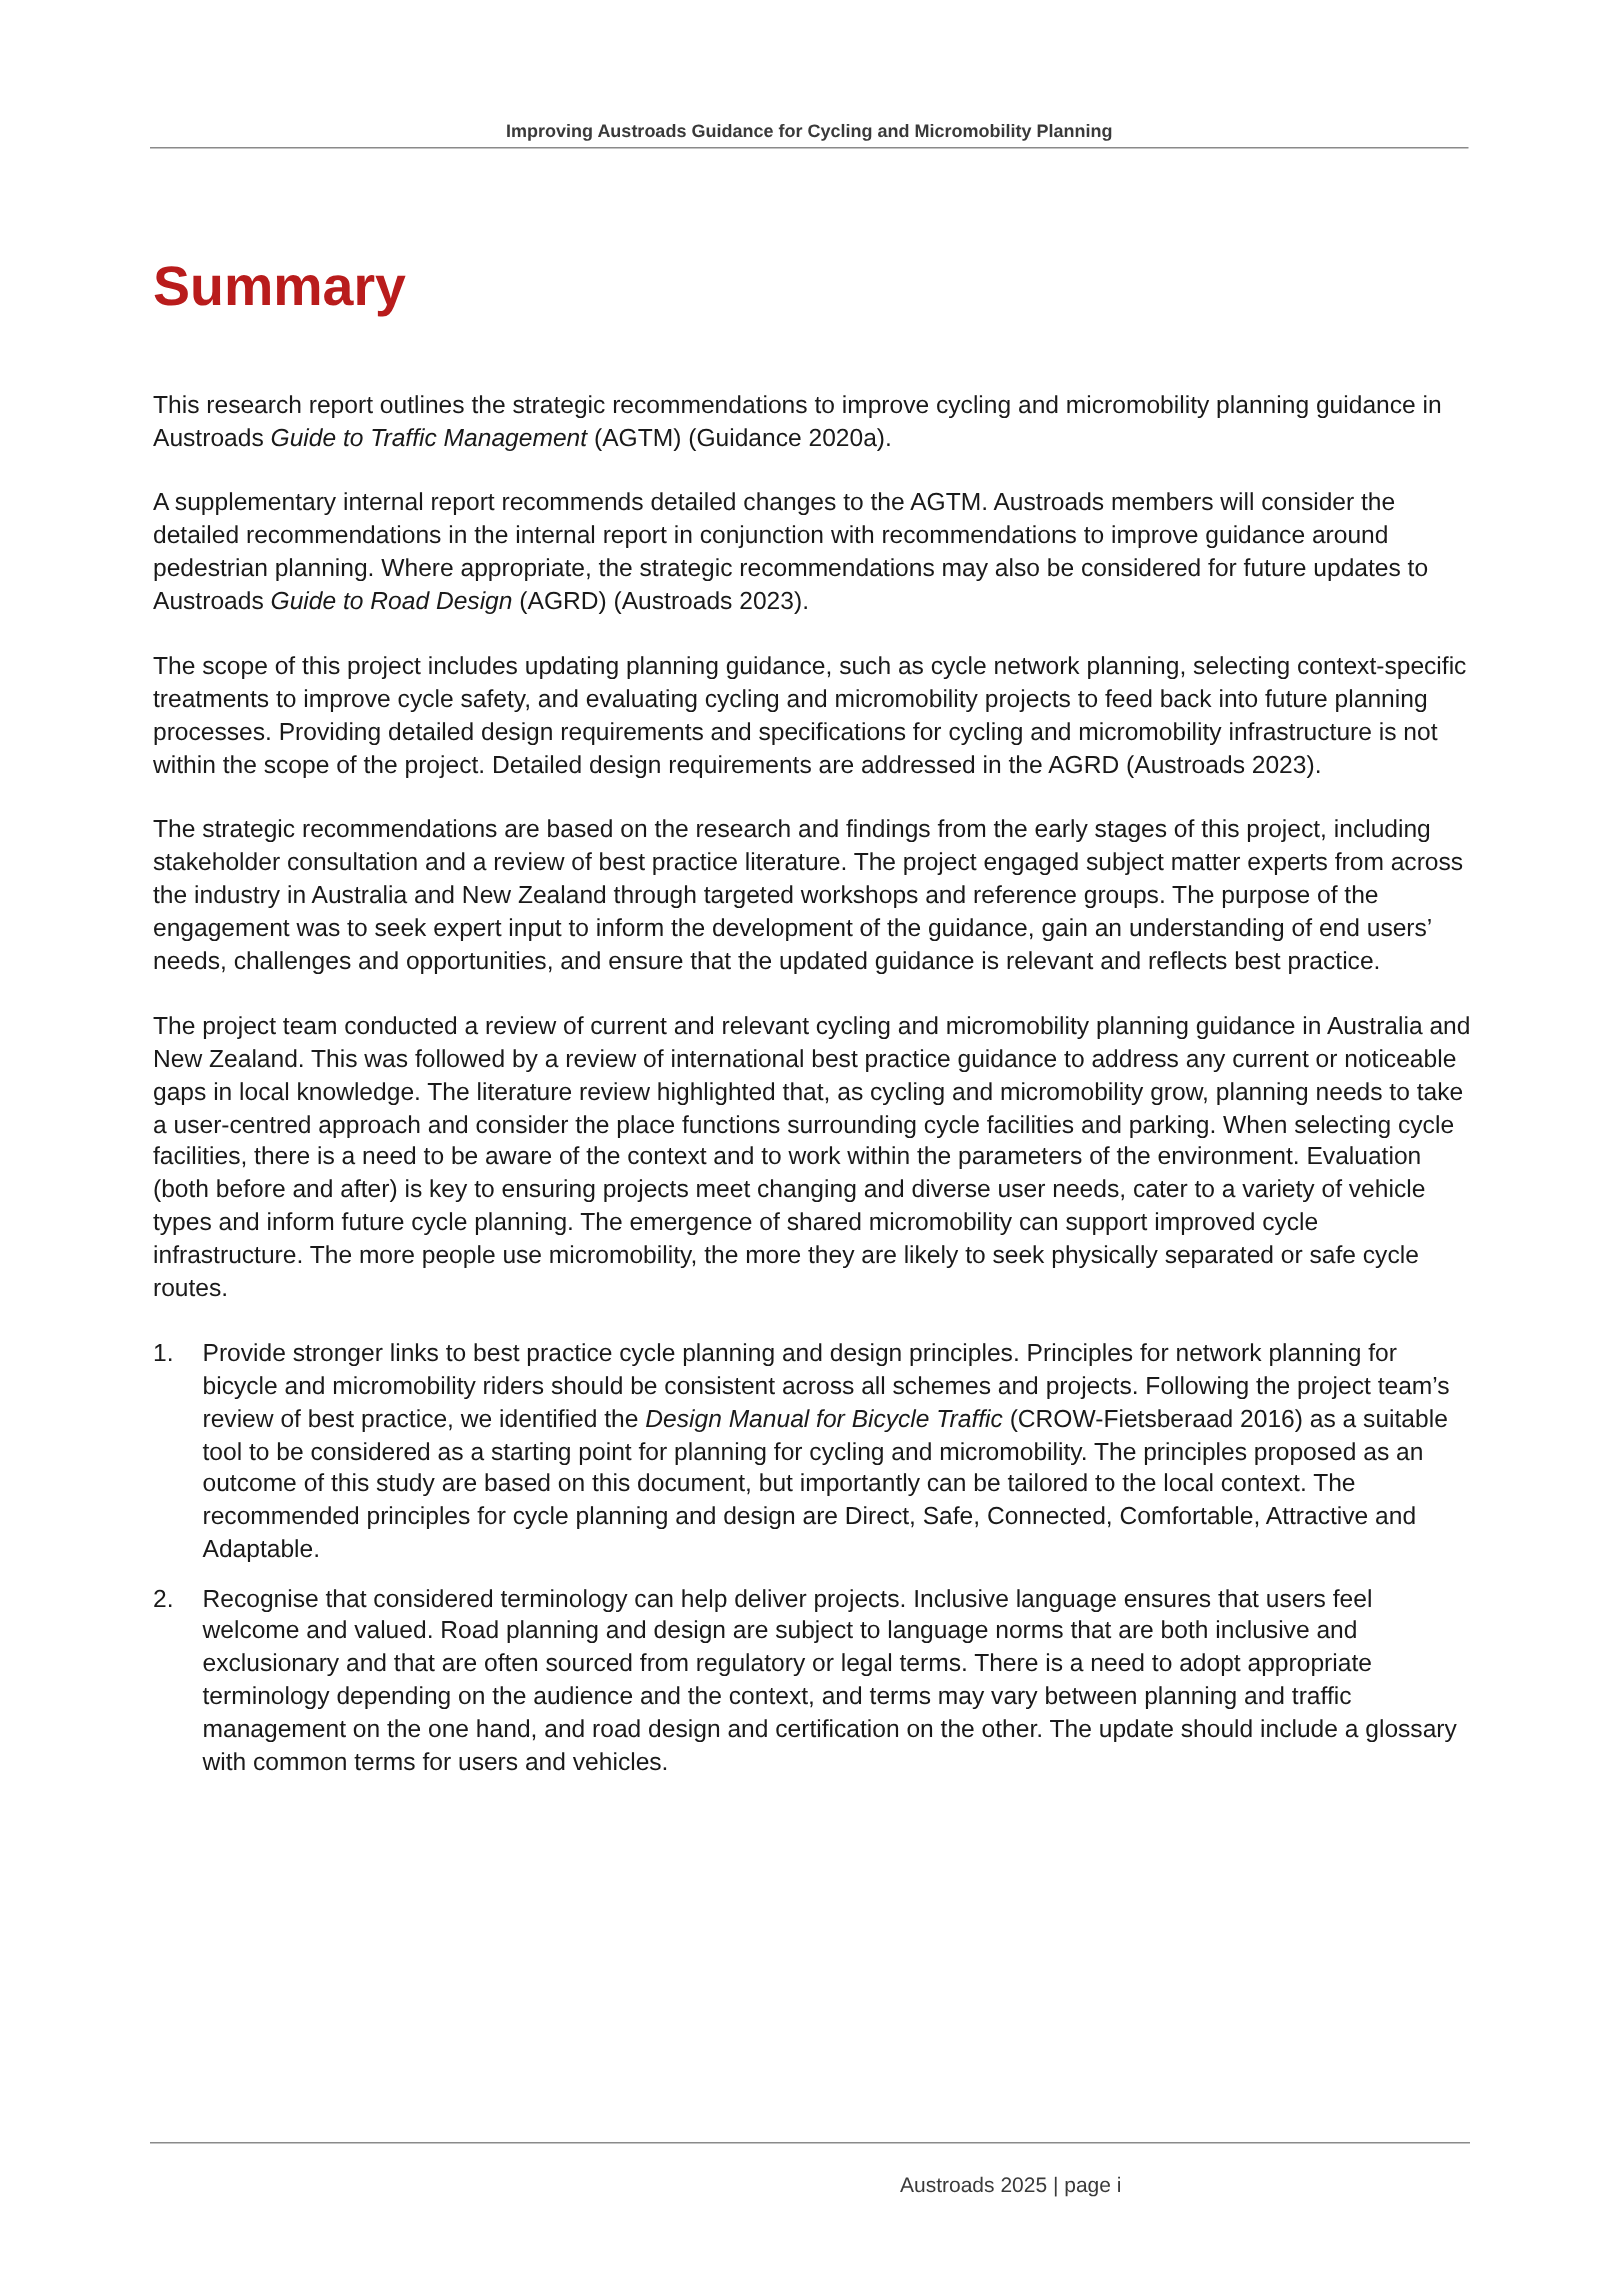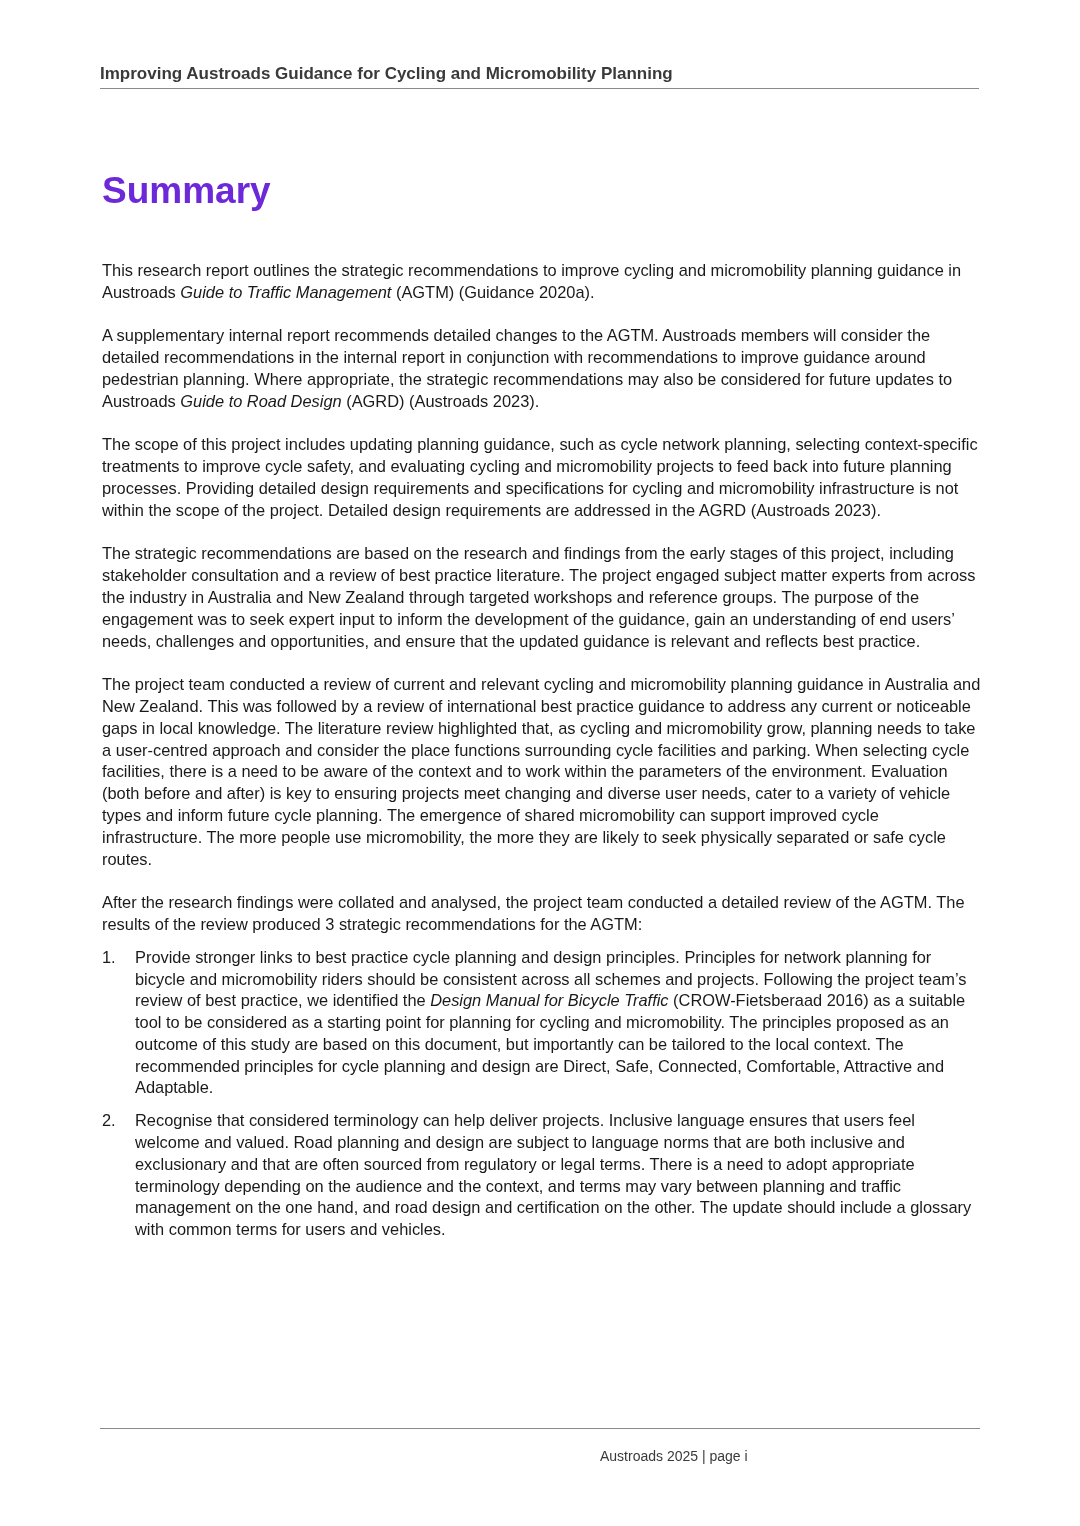--- a/index.html
+++ b/index.html
@@ -1,22 +1,22 @@
 <!DOCTYPE html>
 <html><head>
 <meta charset="utf-8">
 <style>
   html, body { margin: 0; padding: 0; background: #ffffff; }
   body { width: 1080px; height: 1526px; position: relative; overflow: hidden;
          font-family: "Liberation Sans", sans-serif; color: #1a1a1a; }
-  .running-header { position: absolute; left: 100px; top: 64px; width: 879px;
-         text-align: left; font-weight: bold; font-size: 17px; color: #3a3a3a;
+  .running-header { position: absolute; left: 100px; top: 80px; width: 879px;
+         text-align: center; font-weight: bold; font-size: 12px; color: #3a3a3a;
          padding-bottom: 4px; border-bottom: 1.5px solid #8a8a8a; }
   .title { position: absolute; left: 102px; top: 170px; margin: 0;
-         font-size: 37px; font-weight: bold; color: #6d28d9; }
+         font-size: 37px; font-weight: bold; color: #b91c1c; }
   .body-text { position: absolute; left: 102px; top: 260px; width: 880px;
          font-size: 16.4px; line-height: 21.8px; color: #1a1a1a; }
   .body-text p { margin: 0 0 21.8px 0; }
   .body-text i { font-style: italic; margin-top: 38px; }
   ol.recs { margin: 0; padding: 0; list-style: none; }
   ol.recs li { position: relative; padding-left: 33px; margin-bottom: 11px; }
   ol.recs li .num { position: absolute; left: 0; top: 0; }
   .footer-line { position: absolute; left: 100px; top: 1428px; width: 880px;
          border-top: 1.2px solid #8a8a8a; }
   .footer { position: absolute; left: 600px; top: 1448px; width: 378px;
@@ -28,21 +28,20 @@
 <div class="running-header">Improving Austroads Guidance for Cycling and Micromobility Planning</div>
 
 <h1 class="title">Summary</h1>
 
 <div class="body-text">
   <p><span>This research report outlines the strategic recommendations to improve cycling and micromobility planning guidance in Austroads </span><i>Guide to Traffic Management</i><span> (AGTM) (Guidance 2020a).</span></p>
   <p><span>A supplementary internal report recommends detailed changes to the AGTM. Austroads members will consider the detailed recommendations in the internal report in conjunction with recommendations to improve guidance around pedestrian planning. Where appropriate, the strategic recommendations may also be considered for future updates to Austroads </span><i>Guide to Road Design</i><span> (AGRD) (Austroads 2023).</span></p>
   <p>The scope of this project includes updating planning guidance, such as cycle network planning, selecting context-specific treatments to improve cycle safety, and evaluating cycling and micromobility projects to feed back into future planning processes. Providing detailed design requirements and specifications for cycling and micromobility infrastructure is not within the scope of the project. Detailed design requirements are addressed in the AGRD (Austroads 2023).</p>
   <p>The strategic recommendations are based on the research and findings from the early stages of this project, including stakeholder consultation and a review of best practice literature. The project engaged subject matter experts from across the industry in Australia and New Zealand through targeted workshops and reference groups. The purpose of the engagement was to seek expert input to inform the development of the guidance, gain an understanding of end users’ needs, challenges and opportunities, and ensure that the updated guidance is relevant and reflects best practice.</p>
   <p>The project team conducted a review of current and relevant cycling and micromobility planning guidance in Australia and New Zealand. This was followed by a review of international best practice guidance to address any current or noticeable gaps in local knowledge. The literature review highlighted that, as cycling and micromobility grow, planning needs to take a user-centred approach and consider the place functions surrounding cycle facilities and parking. When selecting cycle facilities, there is a need to be aware of the context and to work within the parameters of the environment. Evaluation (both before and after) is key to ensuring projects meet changing and diverse user needs, cater to a variety of vehicle types and inform future cycle planning. The emergence of shared micromobility can support improved cycle infrastructure. The more people use micromobility, the more they are likely to seek physically separated or safe cycle routes.</p>
-  <p style="margin-bottom:11px;">After the research findings were collated and analysed, the project team conducted a detailed review of the AGTM. The results of the review produced 3 strategic recommendations for the AGTM:</p>
 
   <ol class="recs">
     <li>
       <span class="num">1.</span>
       <span>Provide stronger links to best practice cycle planning and design principles. Principles for network planning for bicycle and micromobility riders should be consistent across all schemes and projects. Following the project team’s review of best practice, we identified the </span><i>Design Manual for Bicycle Traffic</i><span> (CROW-Fietsberaad 2016) as a suitable tool to be considered as a starting point for planning for cycling and micromobility. The principles proposed as an outcome of this study are based on this document, but importantly can be tailored to the local context. The recommended principles for cycle planning and design are Direct, Safe, Connected, Comfortable, Attractive and Adaptable.</span>
     </li>
     <li>
       <span class="num">2.</span>
       <span>Recognise that considered terminology can help deliver projects. Inclusive language ensures that users feel welcome and valued. Road planning and design are subject to language norms that are both inclusive and exclusionary and that are often sourced from regulatory or legal terms. There is a need to adopt appropriate terminology depending on the audience and the context, and terms may vary between planning and traffic management on the one hand, and road design and certification on the other. The update should include a glossary with common terms for users and vehicles.</span>
     </li>

